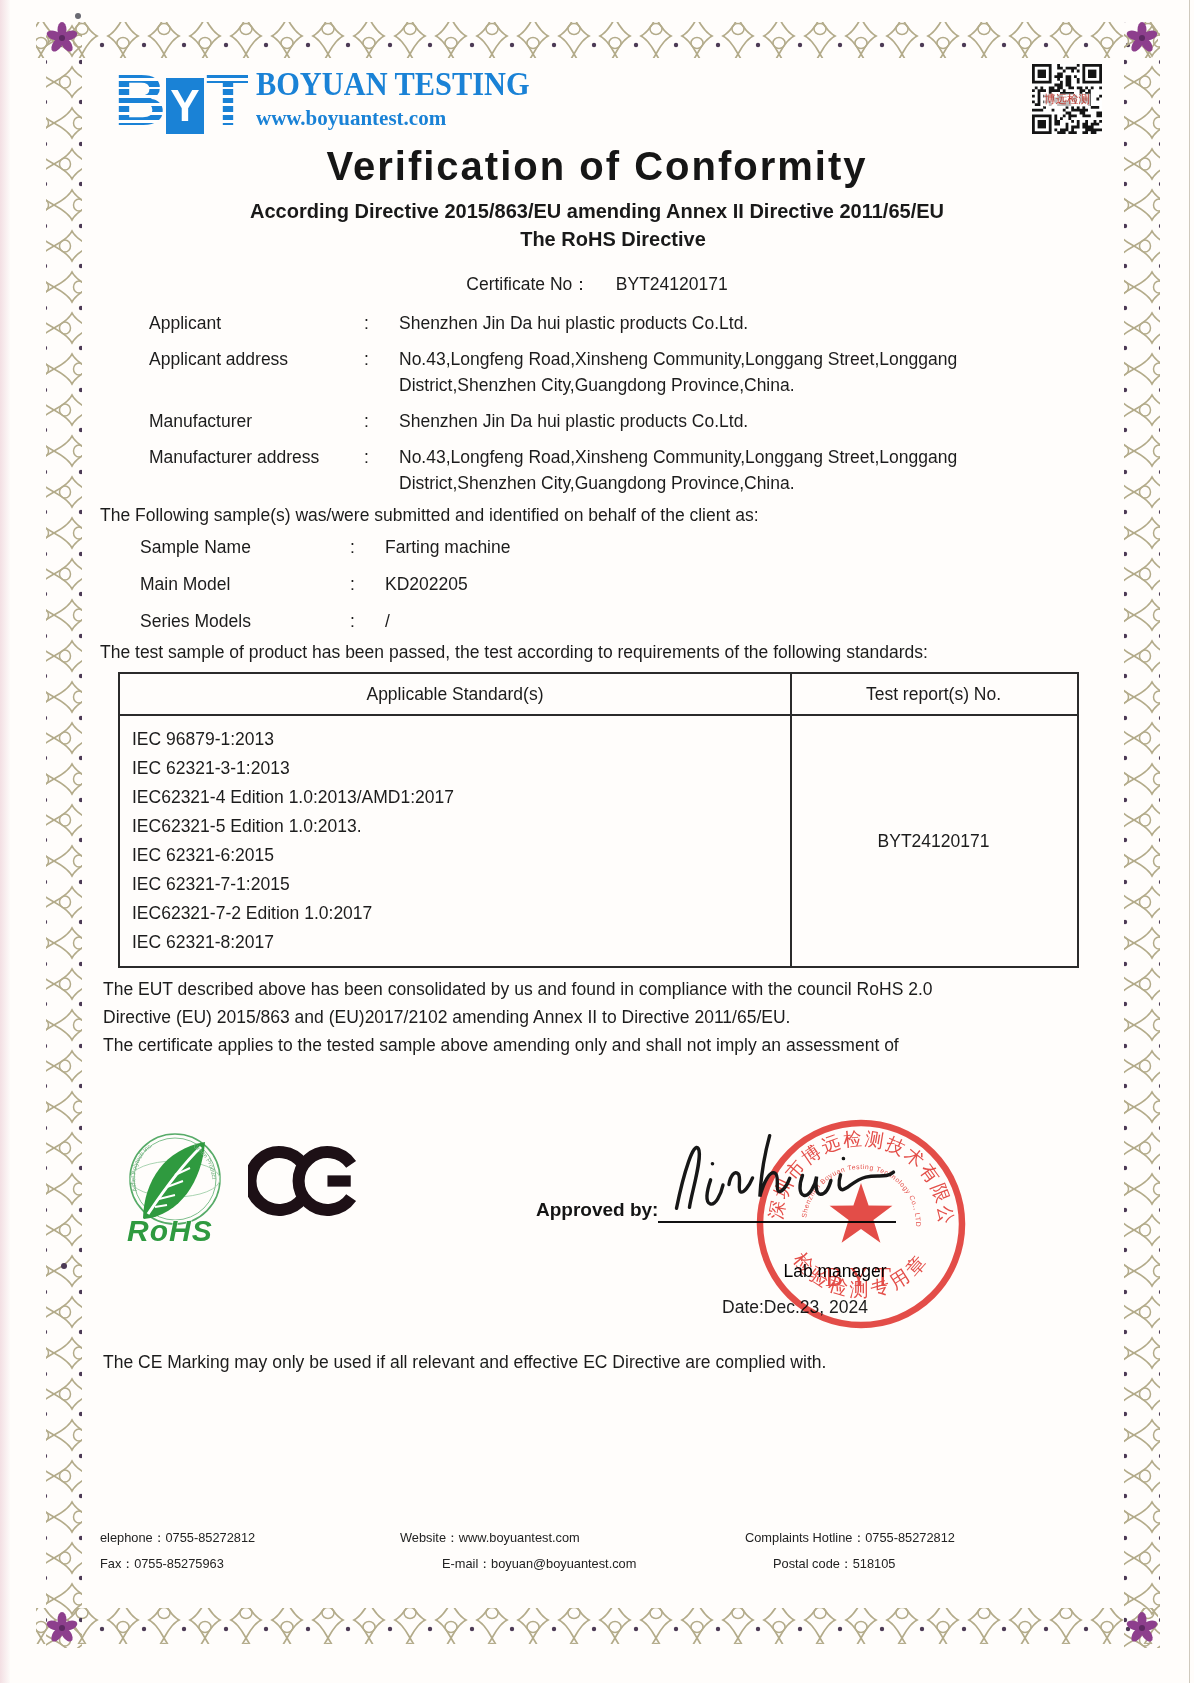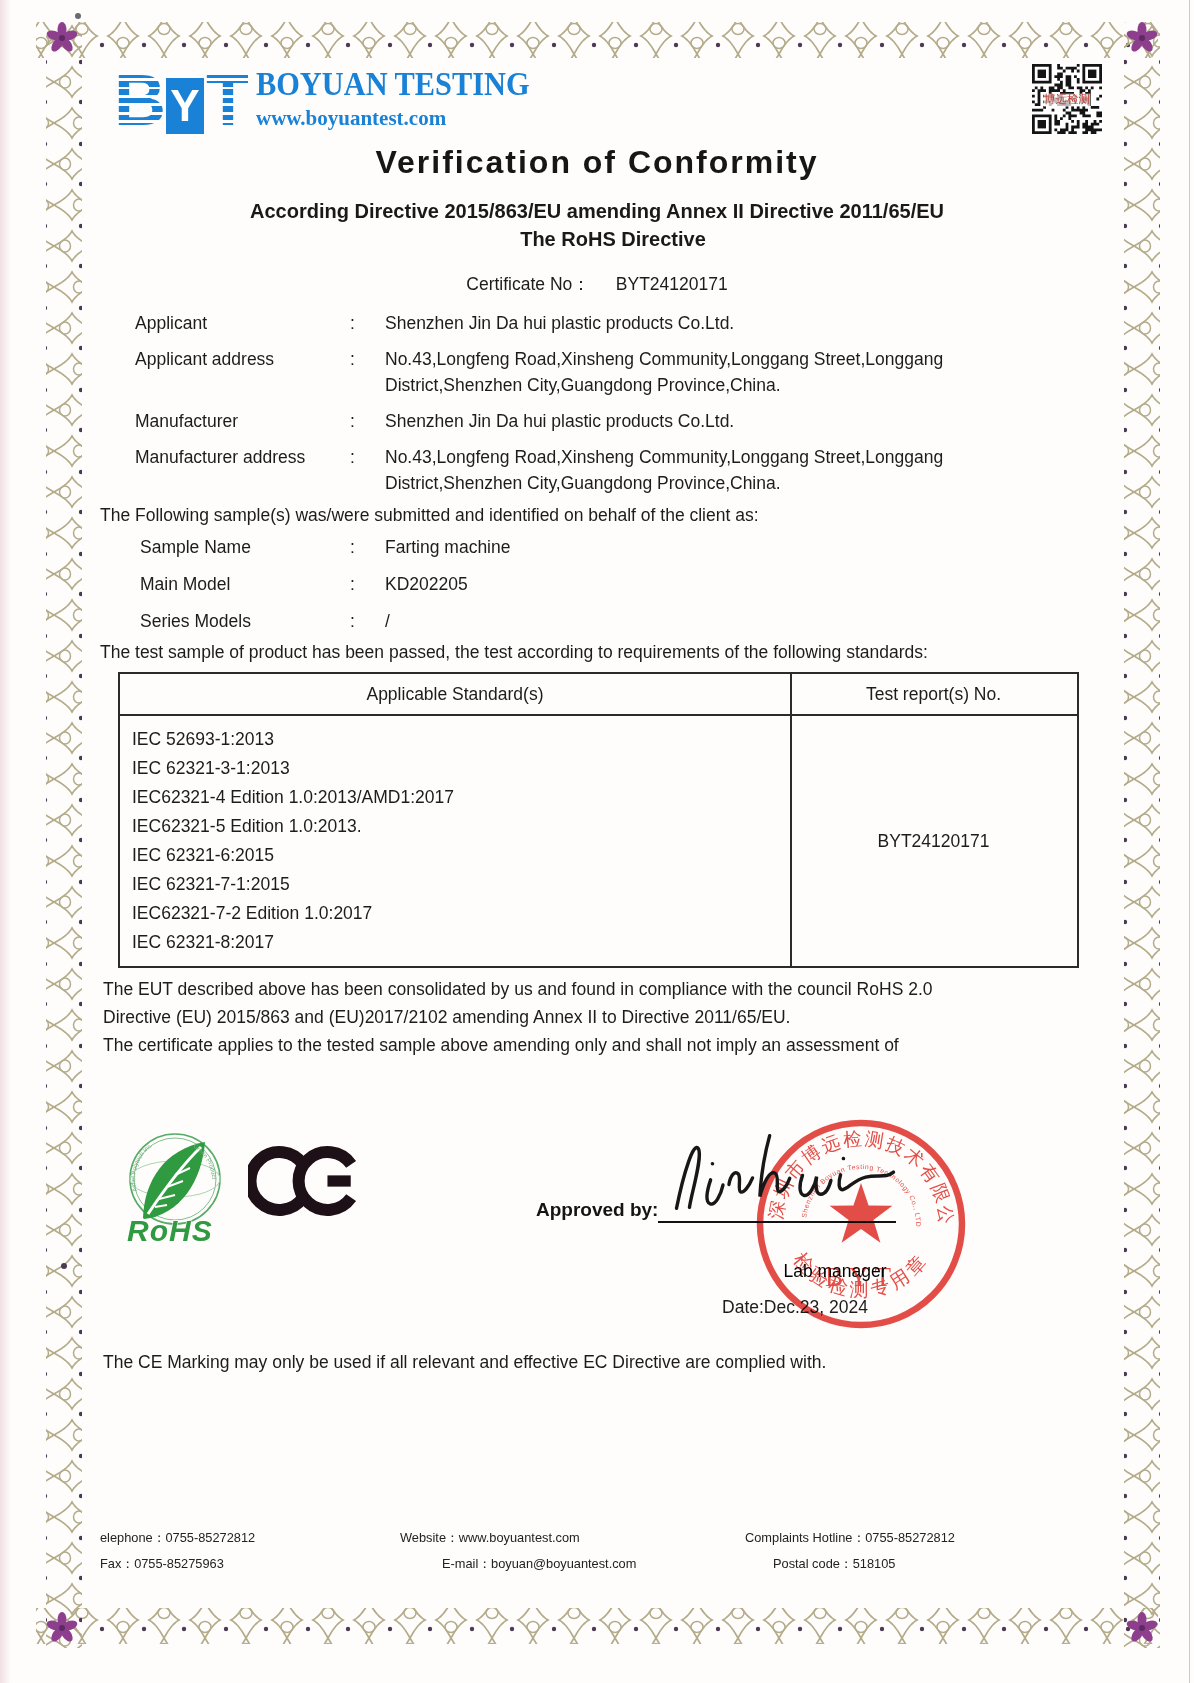--- a/index.html
+++ b/index.html
@@ -19,29 +19,29 @@
             background:repeating-linear-gradient(180deg,#1a82d6 0 5.5px,#ffffff 5.5px 8.5px);
             -webkit-background-clip:text;background-clip:text;color:transparent;}
   .byt .ybox{display:inline-flex;align-items:center;justify-content:center;width:38px;height:56px;
              background:#1a82d6;color:#fff;font-weight:700;font-size:44px;margin:0 2px 2px 2px;}
   .logo-text{margin-left:8px;padding-top:2px;}
   .logo-name{font-family:"Liberation Serif",serif;font-weight:700;font-size:33px;color:#1a82d6;
              transform:scaleX(.92);transform-origin:left;white-space:nowrap;letter-spacing:0;}
   .logo-site{font-family:"Liberation Serif",serif;font-weight:700;font-size:21px;color:#1a82d6;margin-top:3px;}
   .qr{position:absolute;right:-8px;top:6px;width:70px;height:70px;}
 
-  .title{position:absolute;left:0;width:100%;top:144px;text-align:center;font-size:32px;font-weight:700;
+  .title{position:absolute;left:0;width:100%;top:144px;text-align:center;font-size:40px;font-weight:700;
          letter-spacing:2px;color:#161616;}
   .sub1{position:absolute;left:0;width:100%;top:200px;text-align:center;font-size:20px;font-weight:700;color:#191919;}
   .sub2{position:absolute;left:16px;width:100%;top:228px;text-align:center;font-size:20px;font-weight:700;color:#191919;}
   .certline{position:absolute;left:0;width:100%;top:272px;text-align:center;font-size:17.5px;color:#1c1c1c;}
   .certline .cno{display:inline-block;margin-left:26px;}
 
   .frow{position:absolute;left:100px;display:flex;font-size:17.5px;line-height:26px;color:#1c1c1c;}
-  .frow .lbl{margin-left:35px;width:215px;}
+  .frow .lbl{margin-left:49px;width:215px;}
   .frow.samp .lbl{margin-left:40px;width:210px;}
   .frow .cln{width:35px;}
   .frow .val{width:622px;}
   .pline{position:absolute;left:100px;font-size:17.5px;color:#1c1c1c;line-height:24px;}
 
   
   .stable{position:absolute;left:118px;top:672px;width:957px;border:2px solid #2b2b2b;font-size:17.5px;color:#1c1c1c;}
   .thead{display:flex;border-bottom:2px solid #2b2b2b;align-items:flex-end;}
   .tbody{display:flex;}
   .c1{width:672px;border-right:2px solid #2b2b2b;box-sizing:border-box;}
@@ -195,21 +195,21 @@
 
     <div class="pline" style="top:640px">The test sample of product has been passed, the test according to requirements of the following standards:</div>
 
     <div class="stable">
       <div class="thead">
         <div class="c1">Applicable Standard(s)</div>
         <div class="c2">Test report(s) No.</div>
       </div>
       <div class="tbody">
         <div class="c1 std-list">
-          <div>IEC 52693-1:2013</div>
+          <div>IEC 96879-1:2013</div>
           <div>IEC 62321-3-1:2013</div>
           <div>IEC62321-4 Edition 1.0:2013/AMD1:2017</div>
           <div>IEC62321-5 Edition 1.0:2013.</div>
           <div>IEC 62321-6:2015</div>
           <div>IEC 62321-7-1:2015</div>
           <div>IEC62321-7-2 Edition 1.0:2017</div>
           <div>IEC 62321-8:2017</div>
         </div>
         <div class="c2">BYT24120171</div>
       </div>

